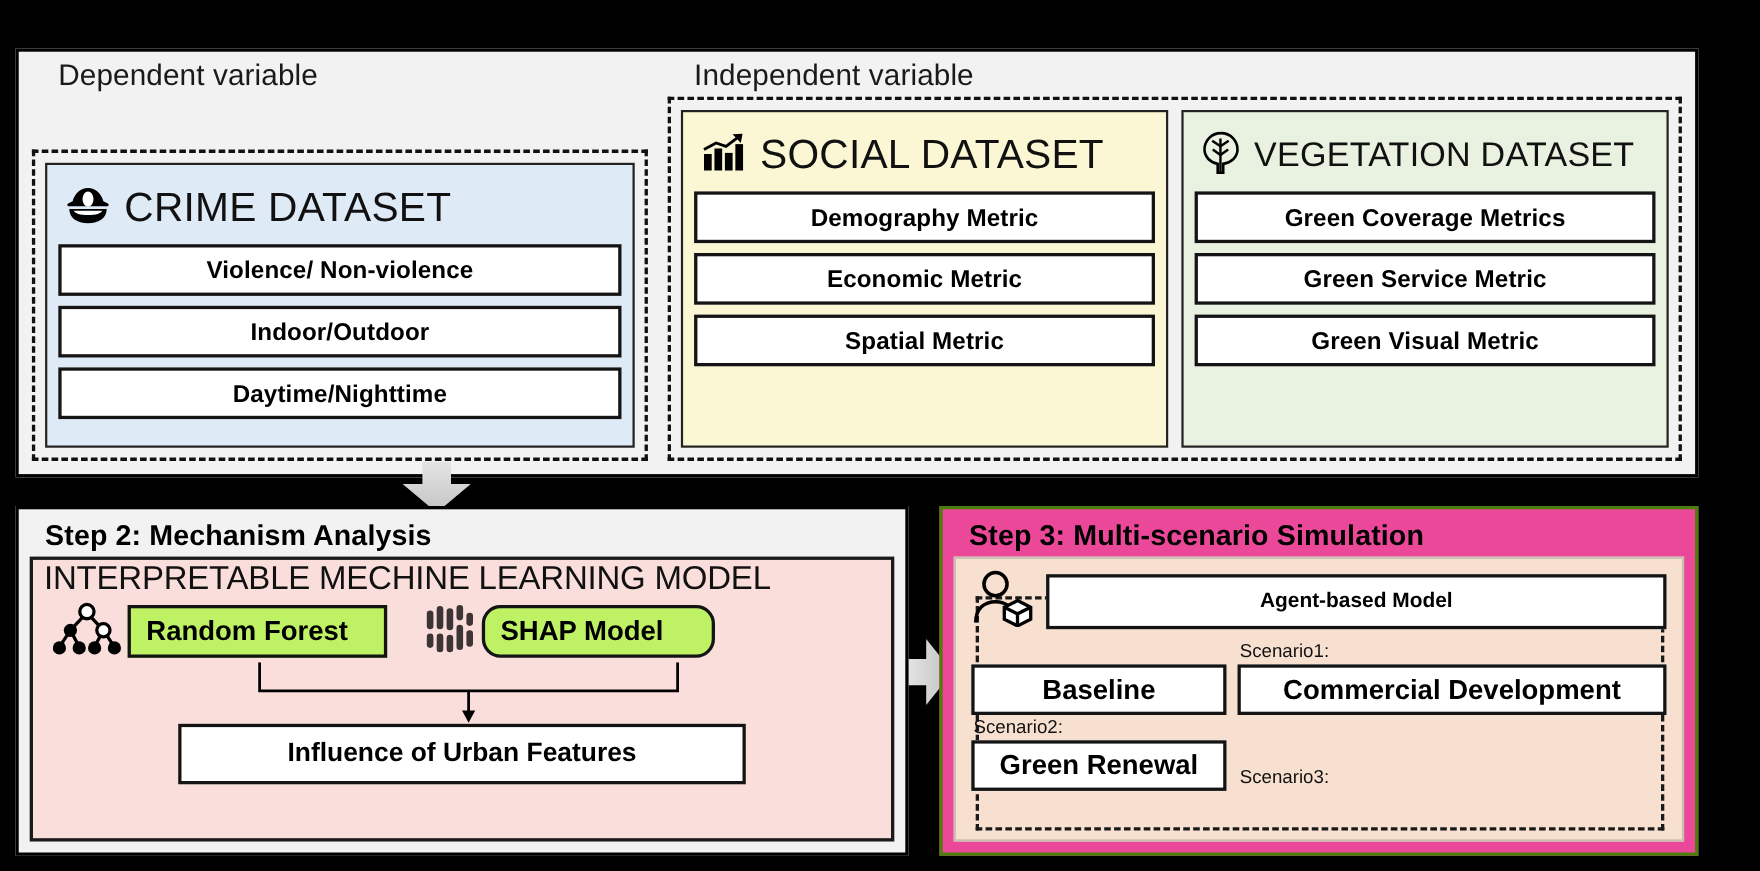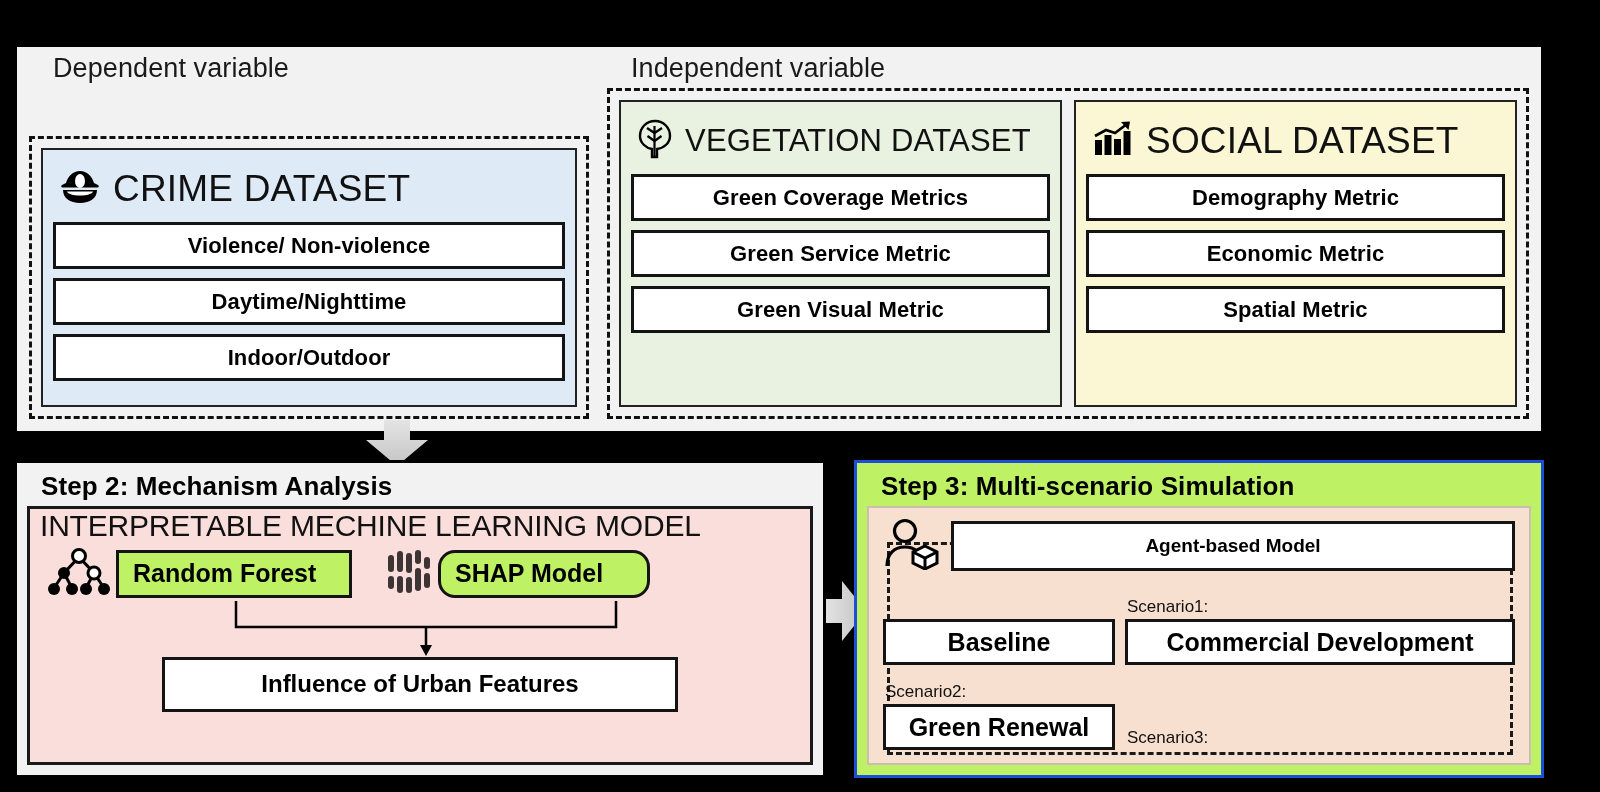--- a/index.html
+++ b/index.html
@@ -128,22 +128,22 @@
     background: #fff; border: 3px solid #141414;
     margin: 0 auto; width: 516px; padding: 9px 0 11px 0;
     text-align: center;
     font-size: 24px; font-weight: 700; color: #000; line-height: 1.22;
   }
 
   
   .step3 {
     position: absolute; left: 854px; top: 460px;
     width: 690px; height: 318px;
-    background: #bef264;
-    border: 3px solid #1d4ed8;
+    background: #ec4899;
+    border: 3px solid #4d7c0f;
     padding: 6px 10px 10px 10px;
     display: flex; flex-direction: column;
   }
   .s3body {
     flex: 1;
     background: #f7e0cf;
     border: 2px solid #cbbdb2;
     padding: 10px 14px 12px 14px;
     position: relative;
     display: flex; flex-direction: column;
@@ -156,21 +156,21 @@
   .s3inner { position: relative; z-index: 2; display: flex; flex-direction: column; gap: 2px; }
 
   .abm-row { display: flex; align-items: center; gap: 10px; margin-bottom: 6px; }
   .abm-box {
     flex: 1; background: #fff; border: 3px solid #141414;
     height: 50px; display: flex; align-items: center; justify-content: center;
     font-size: 19px; font-weight: 700; color: #000; white-space: nowrap;
   }
   .scn-grid { display: flex; flex-direction: column; gap: 2px; }
   .scn-row { display: flex; gap: 10px; align-items: flex-end; }
-  .scn-cell { display: flex; flex-direction: column; margin-top: 16px; }
+  .scn-cell { display: flex; flex-direction: column; }
   .scn-cell.left { width: 232px; }
   .scn-cell.right { flex: 1; }
   .scn-label {
     font-size: 17px; color: #111; font-weight: 400;
     line-height: 1.1; height: 21px; padding-left: 2px;
     white-space: nowrap;
   }
   .scn-label.empty { visibility: hidden; }
   .scn-box {
     background: #fff; border: 3px solid #141414;
@@ -195,70 +195,70 @@
                 <path d="M21 3 C14 3 9 8 7 15 L3 17 C2 17.5 2 19 3 19.5 L39 19.5 C40 19 40 17.5 39 17 L35 15 C33 8 28 3 21 3 Z" fill="#000"></path>
                 <ellipse cx="21" cy="13" rx="5" ry="7" fill="#fff"></ellipse>
                 <path d="M4 22 L38 22 C38 30 31 35 21 35 C11 35 4 30 4 22 Z" fill="#000"></path>
                 <path d="M8 23.5 L34 23.5 C33 26 28 27.5 21 27.5 C14 27.5 9 26 8 23.5 Z" fill="#fff"></path>
               </svg>
             </span>
             <span class="ttl">CRIME DATASET</span>
           </div>
           <div class="metrics">
             <div class="metric">Violence/ Non-violence</div>
+            <div class="metric">Indoor/Outdoor</div>
             <div class="metric">Daytime/Nighttime</div>
-            <div class="metric">Indoor/Outdoor</div>
           </div>
         </div>
       </div>
     </div>
 
     <div class="varcol indep">
       <div class="var-title">Independent variable</div>
       <div class="dashbox indep">
+
+        <div class="dscard social">
+          <div class="dshead">
+            <span class="ico">
+              <svg width="42" height="38" viewBox="0 0 42 38">
+                <rect x="3" y="20" width="7" height="15" fill="#000"></rect>
+                <rect x="12.5" y="15" width="7" height="20" fill="#000"></rect>
+                <rect x="22" y="19" width="7" height="16" fill="#000"></rect>
+                <rect x="31.5" y="11" width="7" height="24" fill="#000"></rect>
+                <path d="M3 16 L14 10 L23 13 L35 4" stroke="#000" stroke-width="2.6" fill="none"></path>
+                <path d="M29 2 L38 1.5 L36.5 10 Z" fill="#000"></path>
+              </svg>
+            </span>
+            <span class="ttl">SOCIAL DATASET</span>
+          </div>
+          <div class="metrics">
+            <div class="metric">Demography Metric</div>
+            <div class="metric">Economic Metric</div>
+            <div class="metric">Spatial Metric</div>
+          </div>
+        </div>
 
         <div class="dscard veg">
           <div class="dshead">
             <span class="ico">
               <svg width="36" height="40" viewBox="0 0 36 40">
                 <path d="M18 2 C9 2 3 9 3 17 C3 24 9 29 15 30 L15 38 L20 38 L20 30 C27 29 33 24 33 17 C33 9 27 2 18 2 Z" fill="none" stroke="#000" stroke-width="2.4"></path>
                 <line x1="17.5" y1="7" x2="17.5" y2="38" stroke="#000" stroke-width="2.2"></line>
                 <line x1="17.5" y1="14" x2="10" y2="9" stroke="#000" stroke-width="2.2"></line>
                 <line x1="17.5" y1="14" x2="25" y2="9" stroke="#000" stroke-width="2.2"></line>
                 <line x1="17.5" y1="22" x2="10.5" y2="17" stroke="#000" stroke-width="2.2"></line>
                 <line x1="17.5" y1="22" x2="24.5" y2="17" stroke="#000" stroke-width="2.2"></line>
               </svg>
             </span>
             <span class="ttl">VEGETATION DATASET</span>
           </div>
           <div class="metrics">
             <div class="metric">Green Coverage Metrics</div>
             <div class="metric">Green Service Metric</div>
             <div class="metric">Green Visual Metric</div>
-          </div>
-        </div>
-
-        <div class="dscard social">
-          <div class="dshead">
-            <span class="ico">
-              <svg width="42" height="38" viewBox="0 0 42 38">
-                <rect x="3" y="20" width="7" height="15" fill="#000"></rect>
-                <rect x="12.5" y="15" width="7" height="20" fill="#000"></rect>
-                <rect x="22" y="19" width="7" height="16" fill="#000"></rect>
-                <rect x="31.5" y="11" width="7" height="24" fill="#000"></rect>
-                <path d="M3 16 L14 10 L23 13 L35 4" stroke="#000" stroke-width="2.6" fill="none"></path>
-                <path d="M29 2 L38 1.5 L36.5 10 Z" fill="#000"></path>
-              </svg>
-            </span>
-            <span class="ttl">SOCIAL DATASET</span>
-          </div>
-          <div class="metrics">
-            <div class="metric">Demography Metric</div>
-            <div class="metric">Economic Metric</div>
-            <div class="metric">Spatial Metric</div>
           </div>
         </div>
 
       </div>
     </div>
   </div>
 
   <div class="arrow-down">
     <svg width="70" height="46" viewBox="0 0 70 46">
       <defs>

